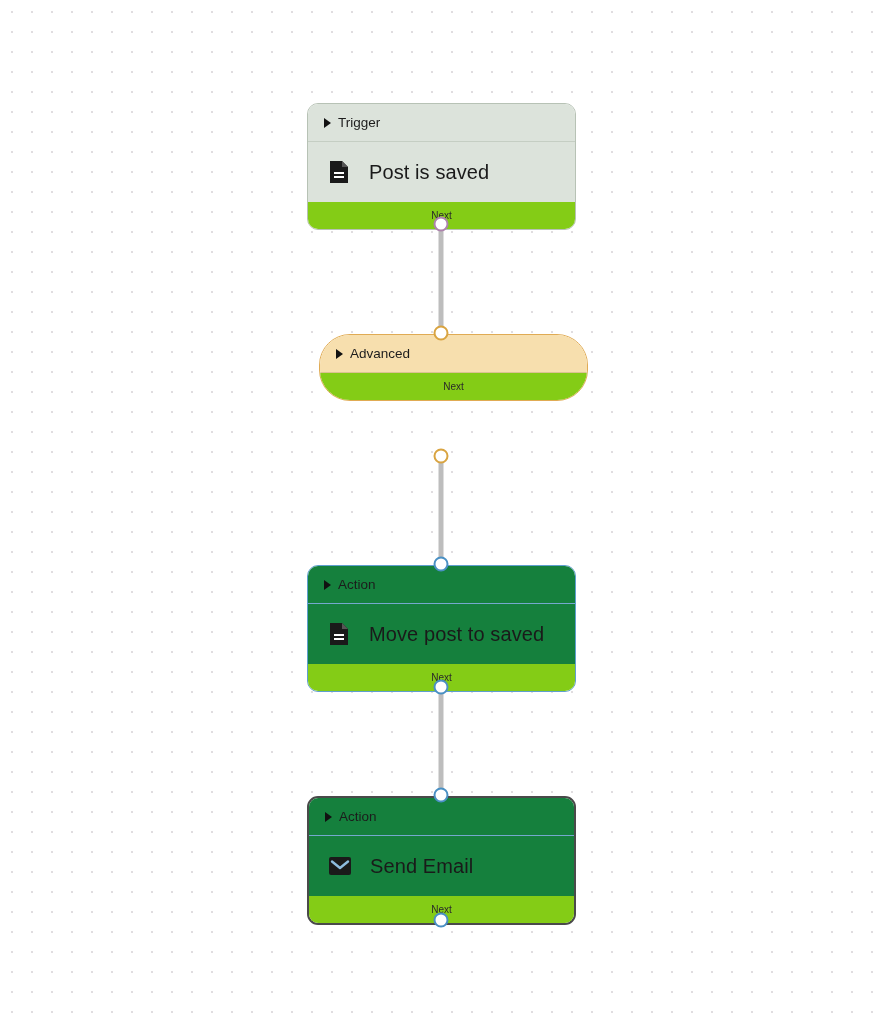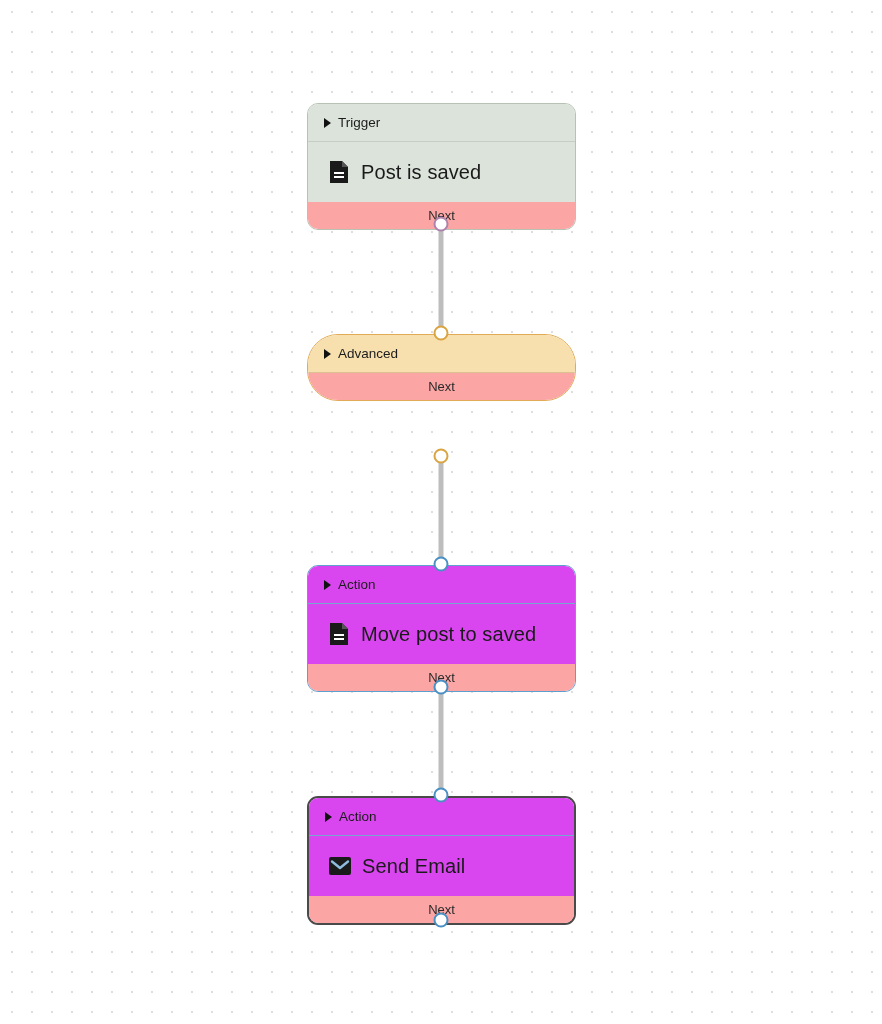--- a/index.html
+++ b/index.html
@@ -79,21 +79,21 @@
     border-bottom: 5px solid transparent;
     flex: 0 0 auto;
   }
   .node-divider {
     height: 1px;
     width: 100%;
   }
   .node-body {
     display: flex;
     align-items: center;
-    gap: 10px;
+    gap: 18px;
     height: 60px;
     padding: 0 0 0 19px;
     box-sizing: border-box;
   }
   .node-icon {
     flex: 0 0 auto;
     width: 24px;
     height: 24px;
     display: flex;
     align-items: center;
@@ -101,43 +101,43 @@
   }
   .node-icon svg { display: block; }
   .node-title {
     font-size: 20px;
     color: #1a1a1a;
     letter-spacing: 0.1px;
     white-space: nowrap;
   }
   .node-footer {
     height: 27px;
-    background: #fca5a5;
+    background: #84cc16;
     display: flex;
     align-items: center;
     justify-content: center;
-    font-size: 13px;
+    font-size: 10px;
     color: #2a2a2a;
     box-sizing: border-box;
   }
 
   
   .node.trigger  { border: 1.6px solid #b7c2b5; }
   .node.trigger  .node-header,
   .node.trigger  .node-body { background: #dce3db; align-items: center; }
   .node.trigger  .node-divider { background: #c5cec3; }
 
   .node.advanced { border: 1.6px solid #e0ab54; }
   .node.advanced .node-header,
   .node.advanced .node-body { background: #f7dfae; }
   .node.advanced .node-divider { background: #dcc291; }
 
   .node.action   { border: 1.6px solid #5f9fcf; }
   .node.action   .node-header,
-  .node.action   .node-body { background: #d946ef; }
+  .node.action   .node-body { background: #15803d; }
   .node.action   .node-divider { background: #75a8ce; }
 
   .node.selected { border: 2.4px solid #4a4a4a; }
 </style>
 </head>
 <body>
 
 <div id="canvas">
 
   <div class="edge" style="left:441px; top:224px; height:110px;"></div>
@@ -157,21 +157,21 @@
           <path d="M14 1 v6 h6 z" fill="#555"></path>
           <rect x="6" y="12" width="10" height="2" fill="#ffffff"></rect>
           <rect x="6" y="16" width="10" height="2" fill="#ffffff"></rect>
         </svg>
       </span>
       <span class="node-title">Post is saved</span>
     </div>
     <div class="node-footer">Next</div>
   </div>
 
-  <div class="node advanced" style="left:307px; top:334px;border-radius:31px;">
+  <div class="node advanced" style="left:319px; top:334px;border-radius:31px;">
     <div class="node-header">
       <span class="caret"></span>
       <span>Advanced</span>
     </div>
     <div class="node-divider"></div>
     <div class="node-footer">Next</div>
   </div>
 
   <div class="node action" style="left:307px; top:565px;">
     <div class="node-header">

